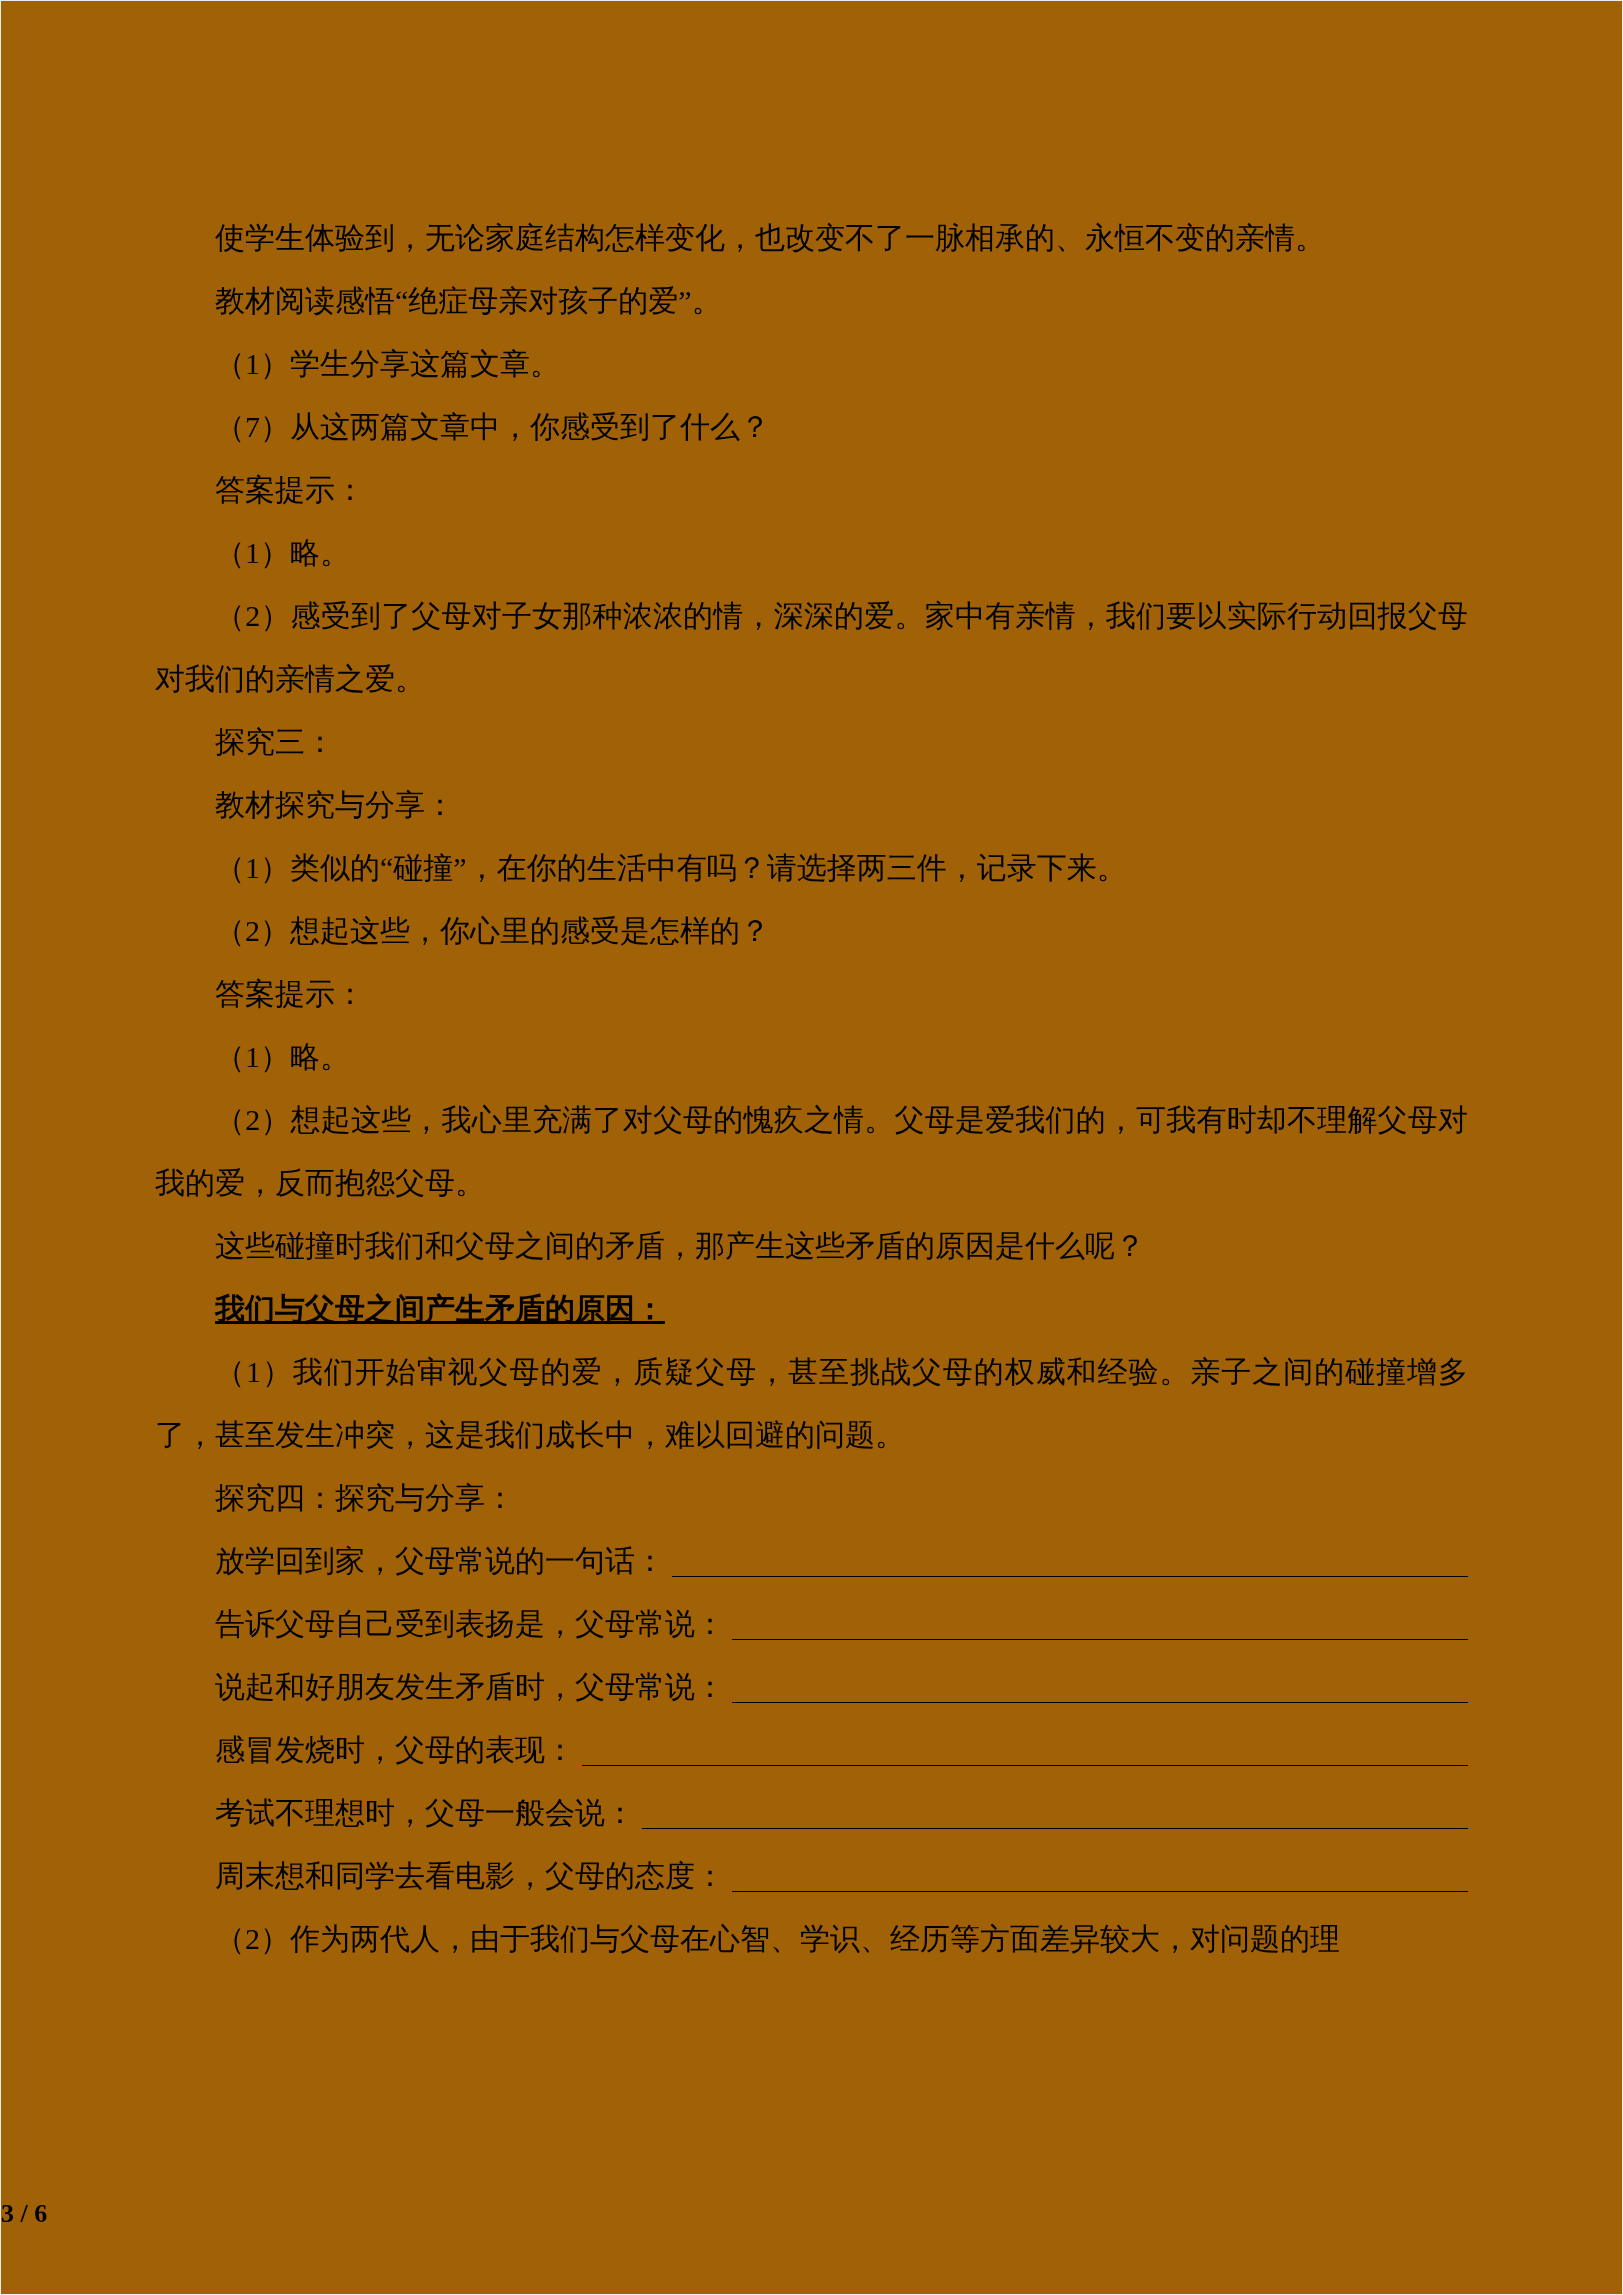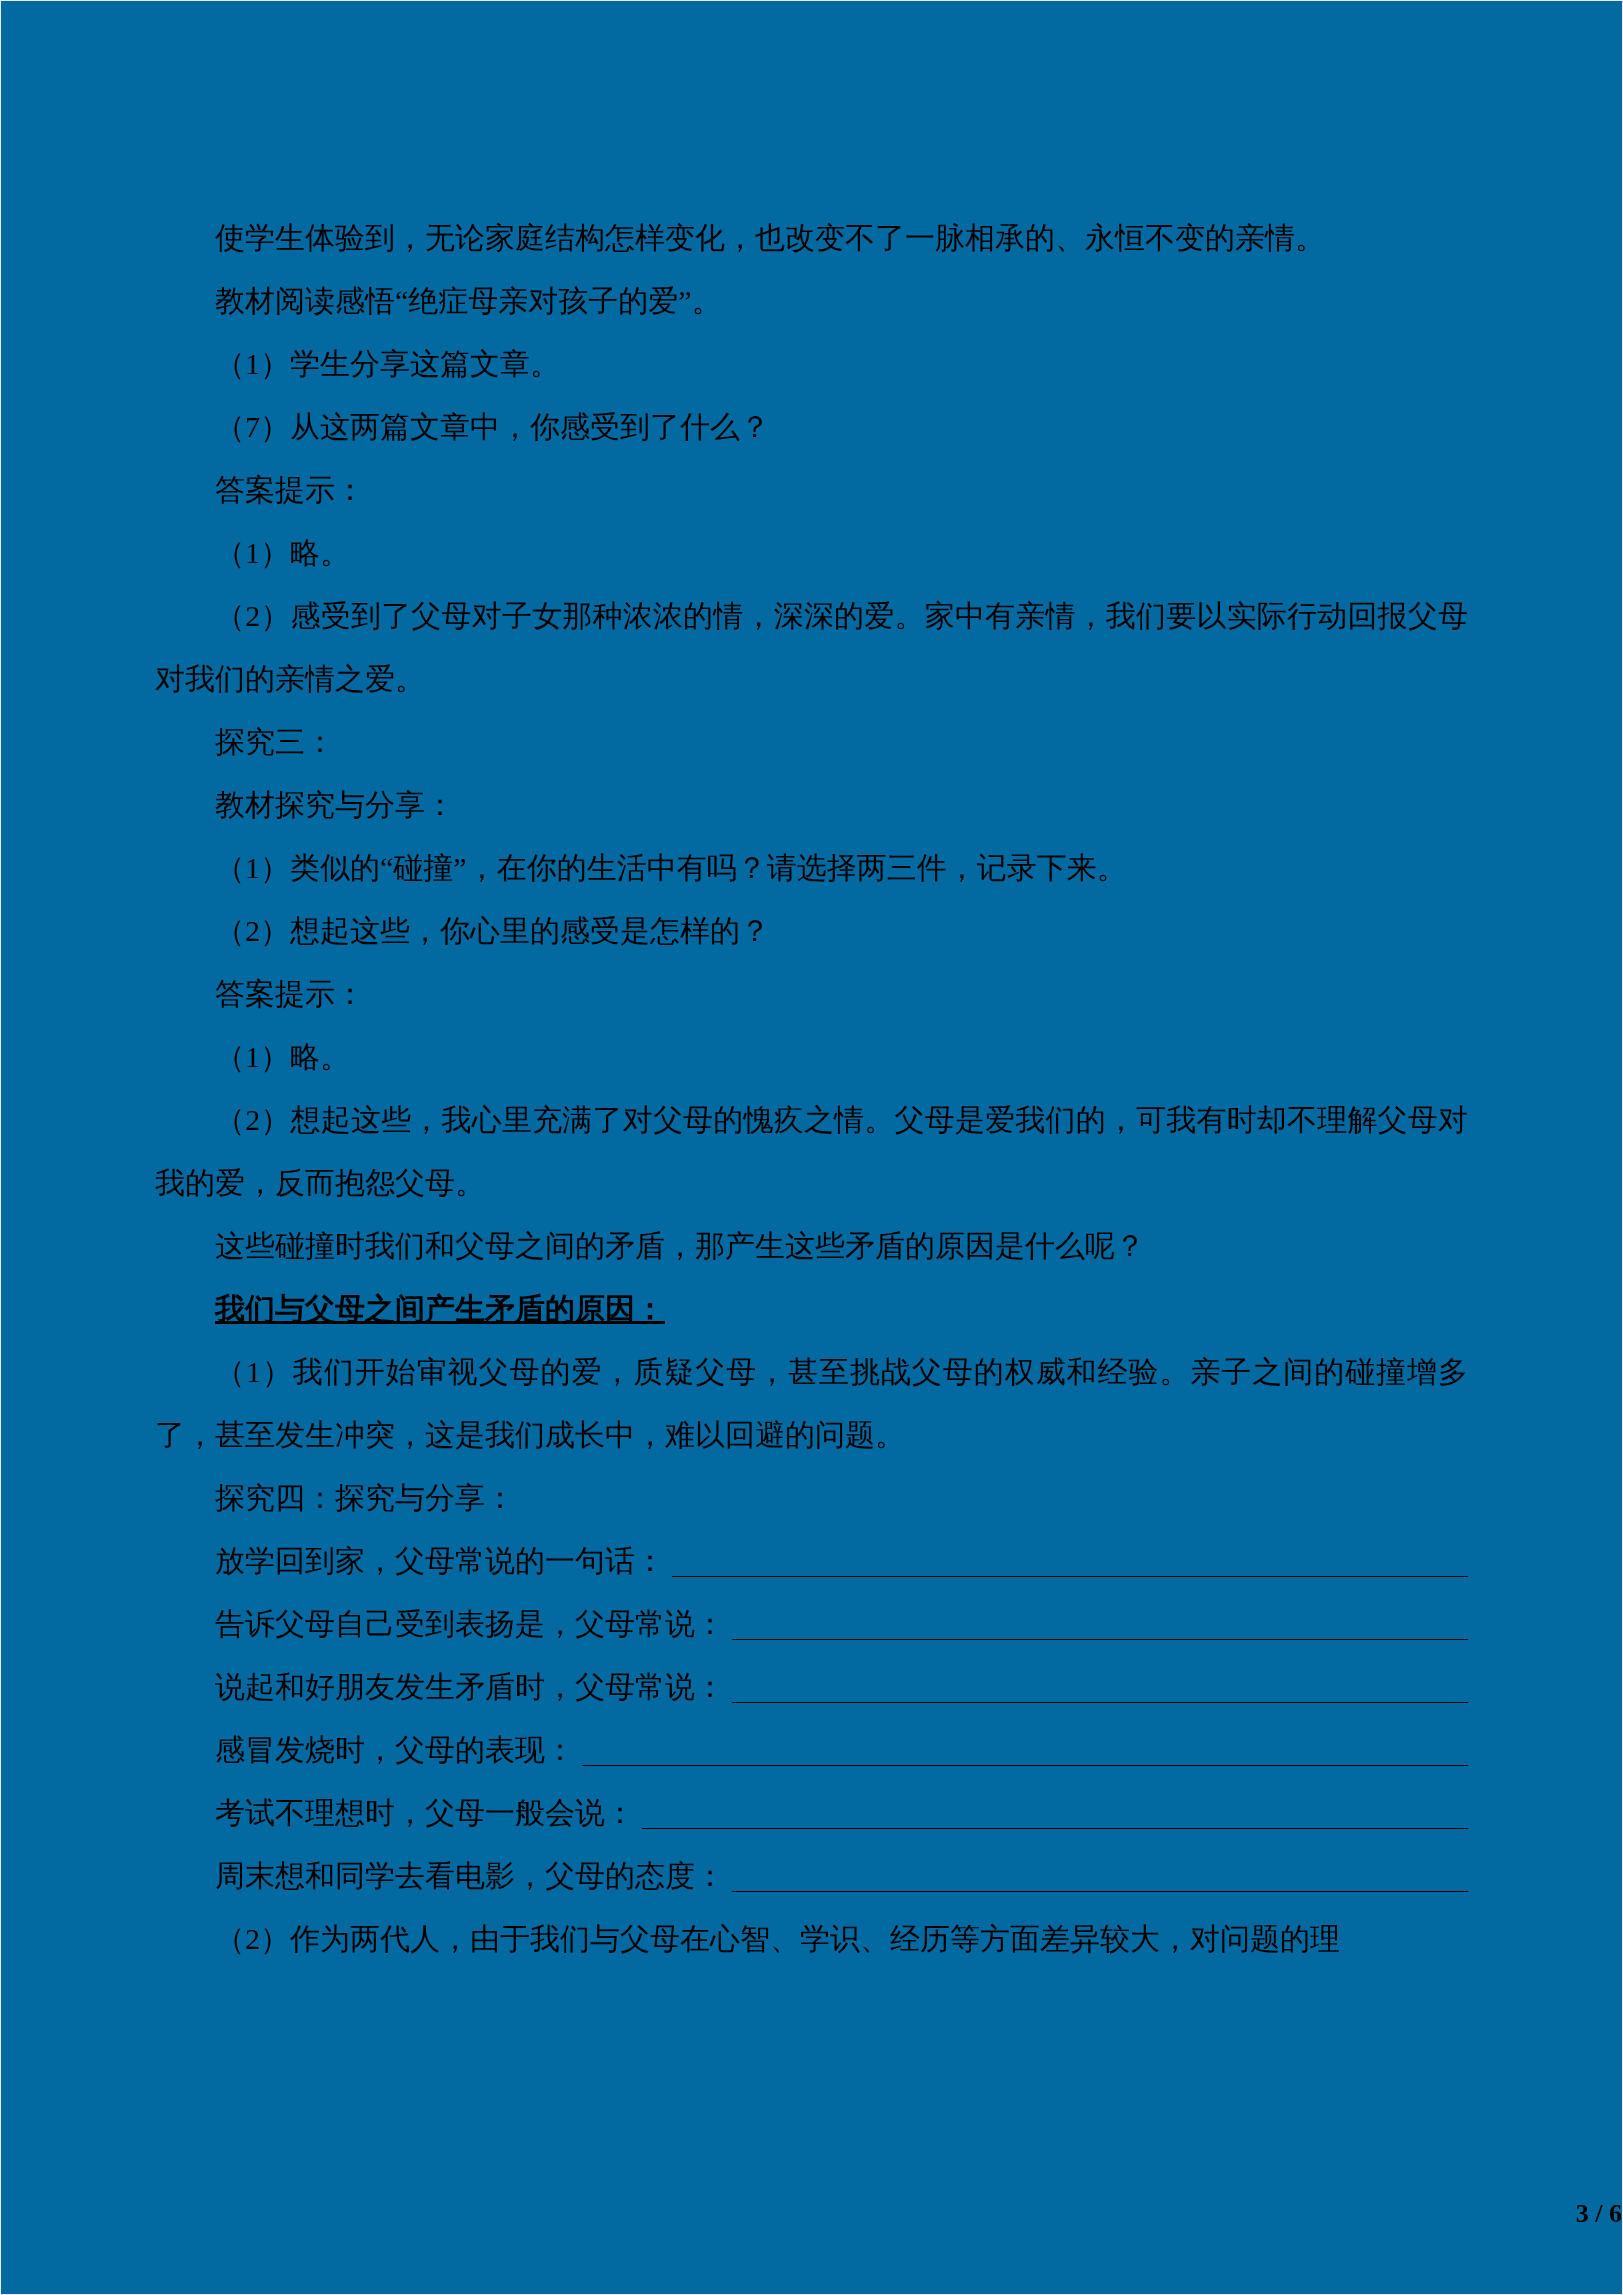--- a/index.html
+++ b/index.html
@@ -10,21 +10,21 @@
   body {
     width: 1623px;
     height: 2295px;
     position: relative;
     font-family: "Liberation Serif", "DejaVu Serif", serif;
     color: #000000;
   }
   .page {
     position: absolute;
     inset: 0;
-    background: #0369a1;
+    background: #a16207;
     border: 0.7px solid #ececec;
     box-sizing: border-box;
   }
   .doc-content {
     position: absolute;
     left: 154px;
     right: 154px;
     top: 205px;
   }
   p.para {
@@ -55,21 +55,21 @@
     height: 40px;
     margin-left: 6.8px;
     align-self: flex-start;
     margin-top: 6.8px;
   }
   .doc-footer {
     position: absolute;
     left: 0;
     right: 0;
     bottom: 65px;
-    text-align: right;
+    text-align: left;
     font-size: 26px;
     font-weight: bold;
     font-family: "Liberation Serif", "DejaVu Serif", serif;
   }
 </style>
 </head>
 <body>
 
 <div class="page">
   <div class="doc-content">

